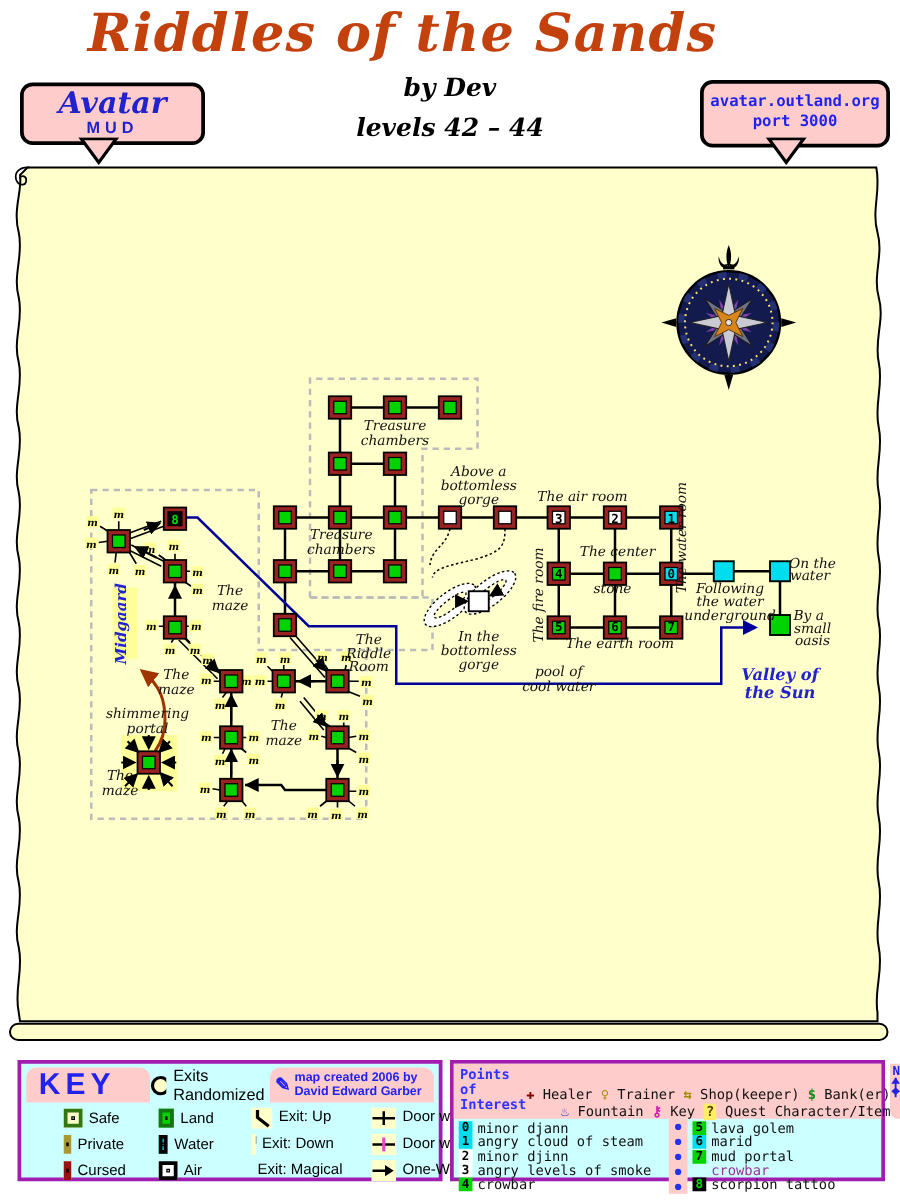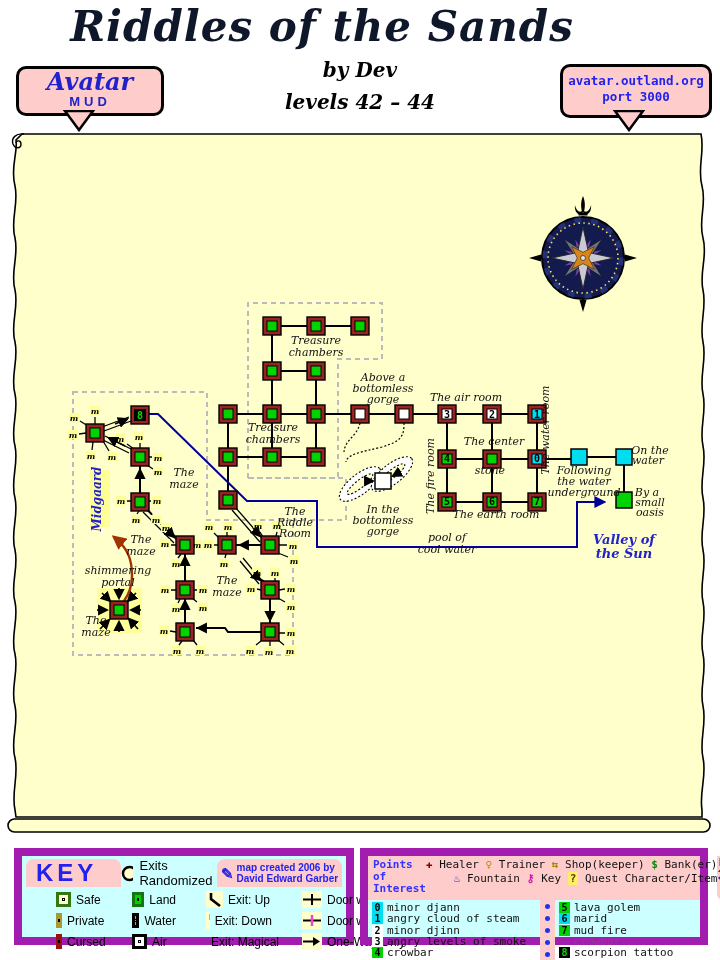--- a/index.html
+++ b/index.html
@@ -1,61 +1,61 @@
 <!DOCTYPE html>
 <html><head>
 <meta charset="utf-8">
 <style>
   html,body{margin:0;padding:0;background:#fff;}
   #page{position:relative;width:720px;height:960px;background:#fff;overflow:hidden;
         font-family:"Liberation Sans",sans-serif;}
   
   #title{position:absolute;left:0;top:2px;width:644px;text-align:center;
-         font:bold italic 42px "DejaVu Serif",serif;color:#0f172a;letter-spacing:1px;}
+         font:bold italic 42px "DejaVu Serif",serif;color:#c2410c;letter-spacing:1px;}
   #byline{position:absolute;left:0;top:58px;width:720px;text-align:center;
           font:bold italic 20px "DejaVu Serif",serif;}
   #levels{position:absolute;left:0;top:90px;width:720px;text-align:center;
           font:bold italic 20px "DejaVu Serif",serif;}
   .badge{position:absolute;background:#FFCCCC;border:3px solid #000;border-radius:10px;
          text-align:center;}
   #badge-left{left:16px;top:66px;width:142px;height:44px;}
   #badge-left .l1{font:bold italic 24px "DejaVu Serif",serif;color:#2222CC;line-height:26px;}
   #badge-left .l2{font:bold 13px "Liberation Sans",sans-serif;color:#2222CC;letter-spacing:4px;line-height:13px;}
   #badge-right{left:560px;top:64px;width:146px;height:48px;}
   #badge-right .l1{font:bold 12.5px "DejaVu Sans Mono",monospace;color:#2222EE;line-height:17px;margin-top:5px;}
   #badge-right .l2{font:bold 12.5px "DejaVu Sans Mono",monospace;color:#2222EE;line-height:15px;text-align:center;}
   .tail{position:absolute;}
   
   .lbl{font:italic 11px "DejaVu Serif",serif;fill:#111;text-anchor:middle;}
   .lblb{font:bold italic 13px "DejaVu Serif",serif;fill:#2222CC;text-anchor:middle;}
   .mt{font:bold italic 8px "DejaVu Serif",serif;fill:#000;text-anchor:middle;}
   .digit{font:bold 10px "DejaVu Sans Mono",monospace;fill:#000;text-anchor:middle;}
   .digit8{fill:#00DD00;}
   
-  .legend{position:absolute;background:#CCFFFF;border:8px solid #a21caf;box-sizing:border-box;}
+  .legend{position:absolute;background:#CCFFFF;border:3px solid #a21caf;box-sizing:border-box;}
   #keybox{left:14px;top:848px;width:340px;height:97px;padding:3px 4px;}
   .keyhead{display:flex;align-items:center;height:28px;}
   .keytitle{background:#FFCCCC;border-radius:8px 8px 0 0;width:118px;height:28px;
             font:bold 24px "Liberation Sans",sans-serif;color:#2222EE;letter-spacing:4px;
             display:flex;align-items:center;padding-left:10px;box-sizing:border-box;}
   .keyrand{flex:1;display:flex;align-items:center;gap:6px;justify-content:center;
            font:13px "Liberation Sans",sans-serif;color:#000;}
   .keycredit{background:#FFCCCC;border-radius:8px 8px 0 0;width:158px;height:28px;
              font:bold 10px "Liberation Sans",sans-serif;color:#2222EE;line-height:11px;
              display:flex;align-items:center;gap:3px;padding-left:4px;box-sizing:border-box;}
   .keygrid{display:grid;grid-template-columns:76px 74px 96px auto;grid-auto-rows:21px;
            align-items:center;font:12px "Liberation Sans",sans-serif;color:#000;margin-top:2px;}
-  .kcell{display:flex;align-items:center;gap:5px;white-space:nowrap;padding-left:30px;}
+  .kcell{display:flex;align-items:flex-start;gap:5px;white-space:nowrap;padding-left:30px;}
   .sw{width:15px;height:15px;box-sizing:border-box;border:1px solid #000;outline:1px solid #000;
       outline-offset:-15px;}
   #poibox{left:360px;top:848px;width:348px;height:97px;padding:0;}
   .poihead{background:#FFCCCC;display:flex;height:44px;}
   .poititle{width:80px;font:bold 11px "DejaVu Sans Mono",monospace;color:#3333FF;
             padding:3px 0 0 5px;line-height:12px;}
-  .poiicons{flex:1;font:11px "DejaVu Sans Mono",monospace;color:#111;line-height:14px;padding-top:2px;}
+  .poiicons{flex:1;font:11px "DejaVu Sans Mono",monospace;color:#111;line-height:14px;padding-top:2px;margin-top:16px;}
   .poiicons .row{white-space:nowrap;}
   .r2{text-align:right;}
   .picon{font-weight:bold;}
   .poinorth{width:15px;background:#FFCCCC;border-radius:0 0 0 6px;text-align:center;
             font:bold 10px "DejaVu Sans Mono",monospace;color:#2222EE;line-height:9px;padding-top:2px;}
   .poibody{position:relative;display:flex;height:60px;font:11px "DejaVu Sans Mono",monospace;color:#111;}
   .pcol{display:flex;flex-direction:column;justify-content:space-between;padding:2px 0 2px 4px;}
   .pcol.left{width:168px;}
   .pcol.right{flex:1;}
   .dotstrip{width:15px;background:#FFCCCC;display:flex;flex-direction:column;
@@ -584,21 +584,21 @@
         <div class="poi-row">
             <span class="chip chip-land">5</span>
             <span>lava golem</span>
           </div>
         <div class="poi-row">
             <span class="chip chip-water">6</span>
             <span>marid</span>
           </div>
         <div class="poi-row">
             <span class="chip chip-land">7</span>
-            <span>mud fire</span>
+            <span>mud portal</span>
           </div>
         <div class="poi-row">
             <span class="chip-spacer"></span>
             <span class="crowbar">crowbar</span>
           </div>
         <div class="poi-row">
             <span class="chip chip-dark">8</span>
             <span>scorpion tattoo</span>
           </div>
       </div>

